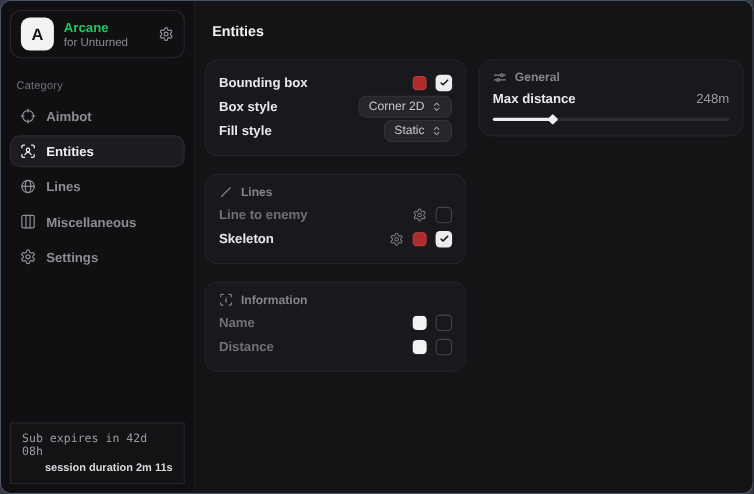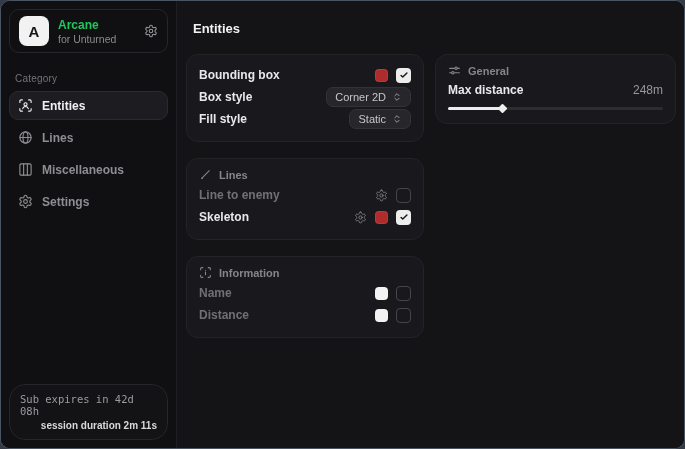--- a/index.html
+++ b/index.html
@@ -44,21 +44,21 @@
   .nav-item {
     display: flex; align-items: center; gap: 9px;
     padding: 6px 8px; border-radius: 9px; border: 1px solid transparent;
     font-size: 12px; font-weight: 600; color: #8e8e92; cursor: pointer;
   }
   .nav-item.active { background: #1d1d21; border-color: #2a2a2f; color: #f0f0f2; }
   .nav-item .icn { display: flex; }
   .sb-spacer { flex: 1; }
   .status-card {
     margin: 8px; padding: 8px 10px;
-    border: 1px solid #26262b; border-radius: 16px; background: #131316;
+    border: 1px solid #26262b; border-radius: 0; background: #131316;
   }
   .status-l1 { font-family: "DejaVu Sans Mono", monospace; font-size: 10.5px; color: #9c9ca0; }
   .status-l2 { font-size: 10px; font-weight: 700; color: #d9d9dc; margin-top: 3px; text-align: right; }
   
   .main { flex: 1; background: #141417; padding: 13px 8px 12px 9px; overflow: hidden; }
   .main-title { font-size: 13px; font-weight: 700; color: #f2f2f2; margin: 7px 0 13px 7px; }
   .tabs { display: flex; gap: 4px; margin-left: 6px; }
   .tab {
     border: none; background: transparent; color: #85858a;
     font-family: inherit; font-size: 11.5px; font-weight: 600;
@@ -130,20 +130,29 @@
         <svg width="14" height="14" viewBox="0 0 24 24" fill="none" stroke="currentColor" stroke-width="1.8" stroke-linecap="round" stroke-linejoin="round">
             <path d="M12.22 2h-.44a2 2 0 0 0-2 2v.18a2 2 0 0 1-1 1.73l-.43.25a2 2 0 0 1-2 0l-.15-.08a2 2 0 0 0-2.73.73l-.22.38a2 2 0 0 0 .73 2.73l.15.1a2 2 0 0 1 1 1.72v.51a2 2 0 0 1-1 1.74l-.15.09a2 2 0 0 0-.73 2.73l.22.38a2 2 0 0 0 2.73.73l.15-.08a2 2 0 0 1 2 0l.43.25a2 2 0 0 1 1 1.73V20a2 2 0 0 0 2 2h.44a2 2 0 0 0 2-2v-.18a2 2 0 0 1 1-1.73l.43-.25a2 2 0 0 1 2 0l.15.08a2 2 0 0 0 2.73-.73l.22-.39a2 2 0 0 0-.73-2.73l-.15-.08a2 2 0 0 1-1-1.74v-.5a2 2 0 0 1 1-1.74l.15-.09a2 2 0 0 0 .73-2.73l-.22-.38a2 2 0 0 0-2.73-.73l-.15.08a2 2 0 0 1-2 0l-.43-.25a2 2 0 0 1-1-1.73V4a2 2 0 0 0-2-2z"></path>
             <circle cx="12" cy="12" r="3"></circle>
           </svg>
       </span>
     </div>
 
     <div class="cat-label">Category</div>
 
     <nav class="nav">
+      <div class="nav-item">
+        <span class="icn">
+          <svg width="15" height="15" viewBox="0 0 24 24" fill="none" stroke="currentColor" stroke-width="1.8" stroke-linecap="round">
+              <circle cx="12" cy="12" r="8"></circle>
+              <path d="M12 2v4M12 18v4M2 12h4M18 12h4"></path>
+            </svg>
+        </span>
+        <span>Aimbot</span>
+      </div>
       <div class="nav-item active">
         <span class="icn">
           <svg width="15" height="15" viewBox="0 0 24 24" fill="none" stroke="currentColor" stroke-width="1.8" stroke-linecap="round" stroke-linejoin="round">
               <path d="M3 7V5a2 2 0 0 1 2-2h2"></path>
               <path d="M17 3h2a2 2 0 0 1 2 2v2"></path>
               <path d="M21 17v2a2 2 0 0 1-2 2h-2"></path>
               <path d="M7 21H5a2 2 0 0 1-2-2v-2"></path>
               <circle cx="12" cy="10" r="2.5"></circle>
               <path d="M7.5 17c1-2.4 2.7-3.4 4.5-3.4s3.5 1 4.5 3.4"></path>
             </svg>

